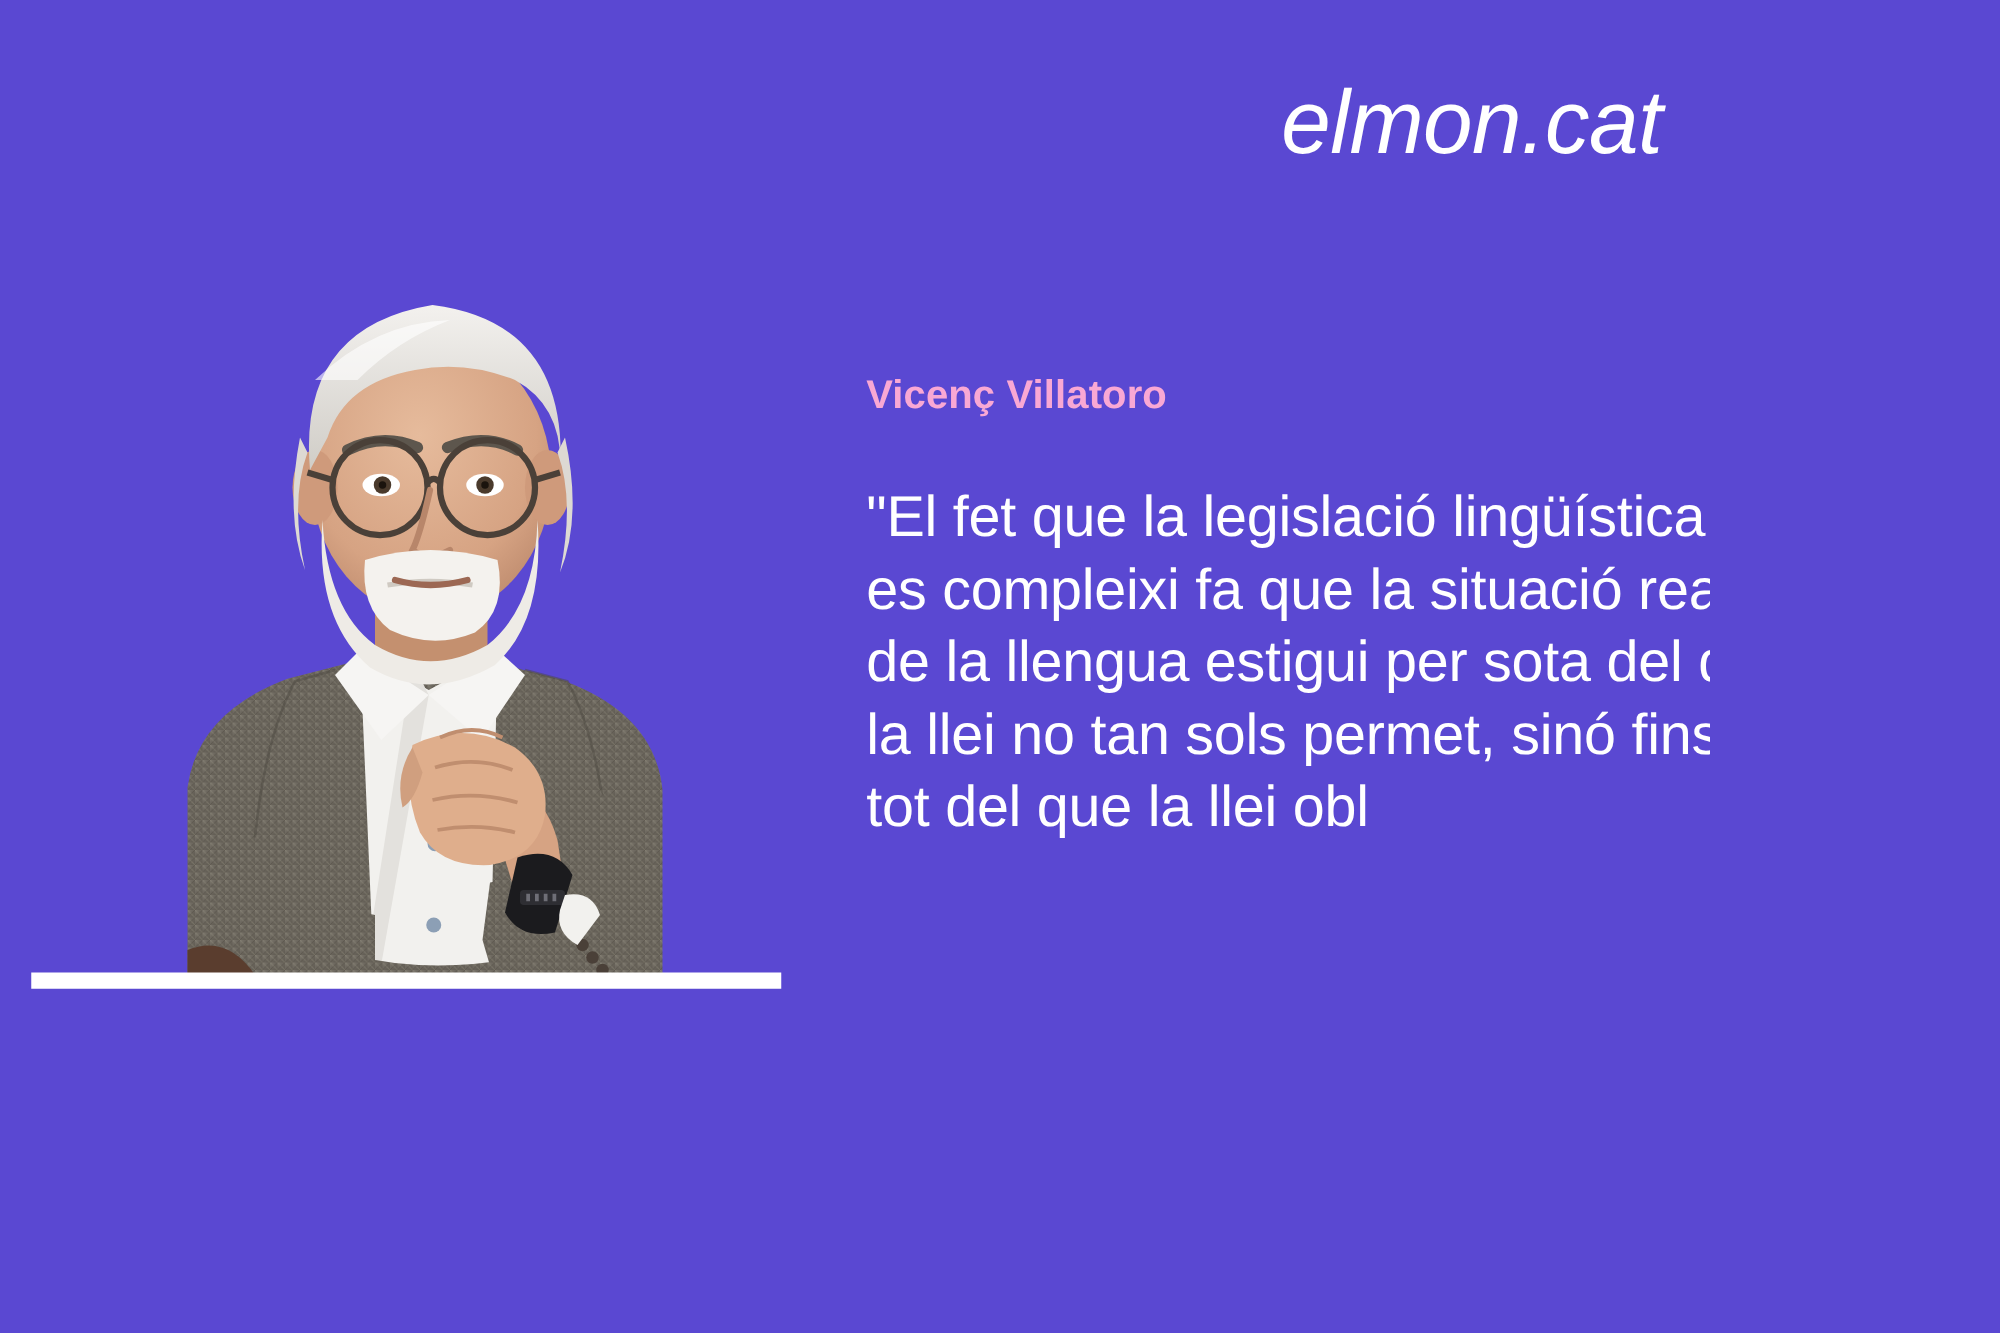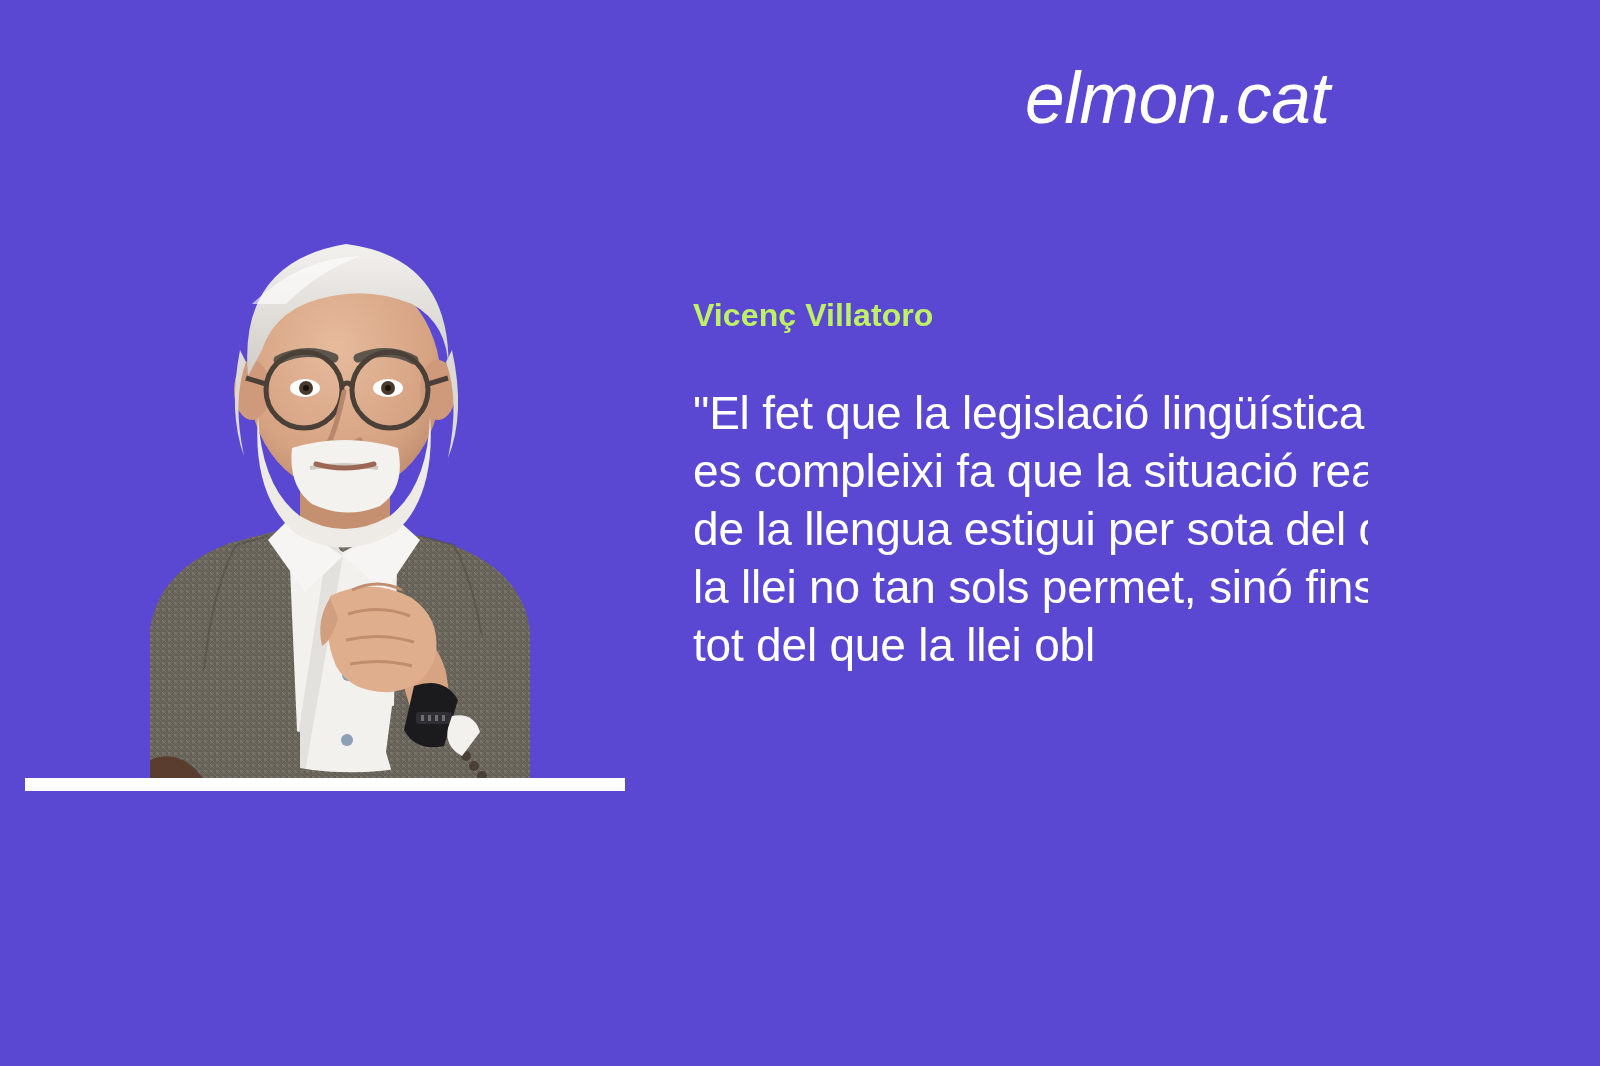--- a/index.html
+++ b/index.html
@@ -82,21 +82,21 @@
     position: absolute;
     left: 693px;
     top: 296px;
     width: 760px;
   }
   #speaker-name {
     font-family: "Liberation Sans", sans-serif;
     font-weight: bold;
     font-size: 32px;
     line-height: 38px;
-    color: #bef264;
+    color: #f9a8d4;
     letter-spacing: 0.1px;
     margin: 0;
     white-space: nowrap;
   }
   #quote {
     margin: 0;
     margin-top: 50px;
     font-family: "Liberation Sans", sans-serif;
     font-weight: 400;
     font-size: 46px;

